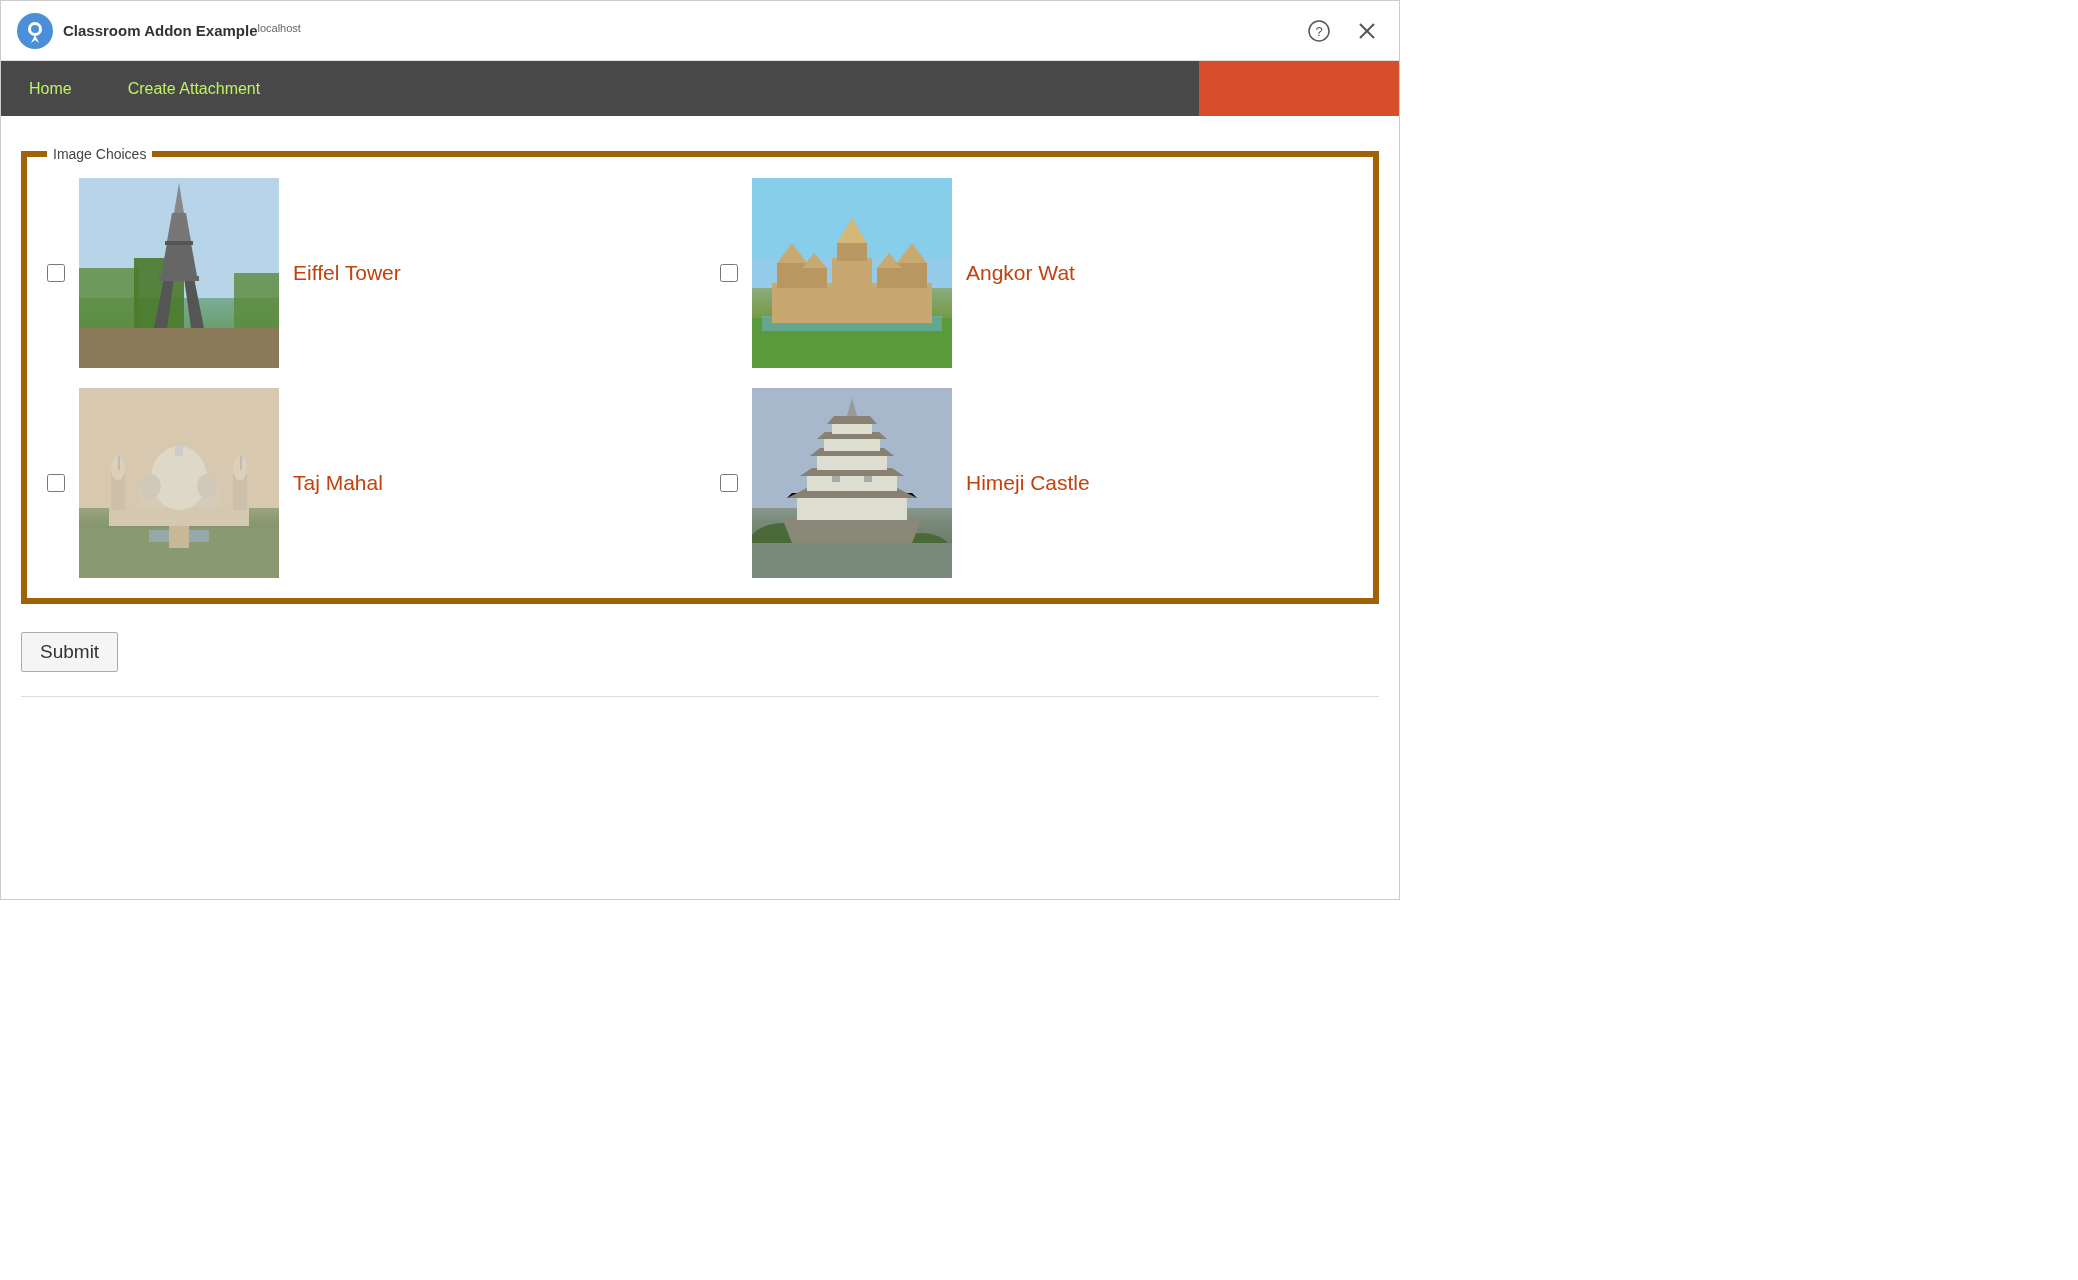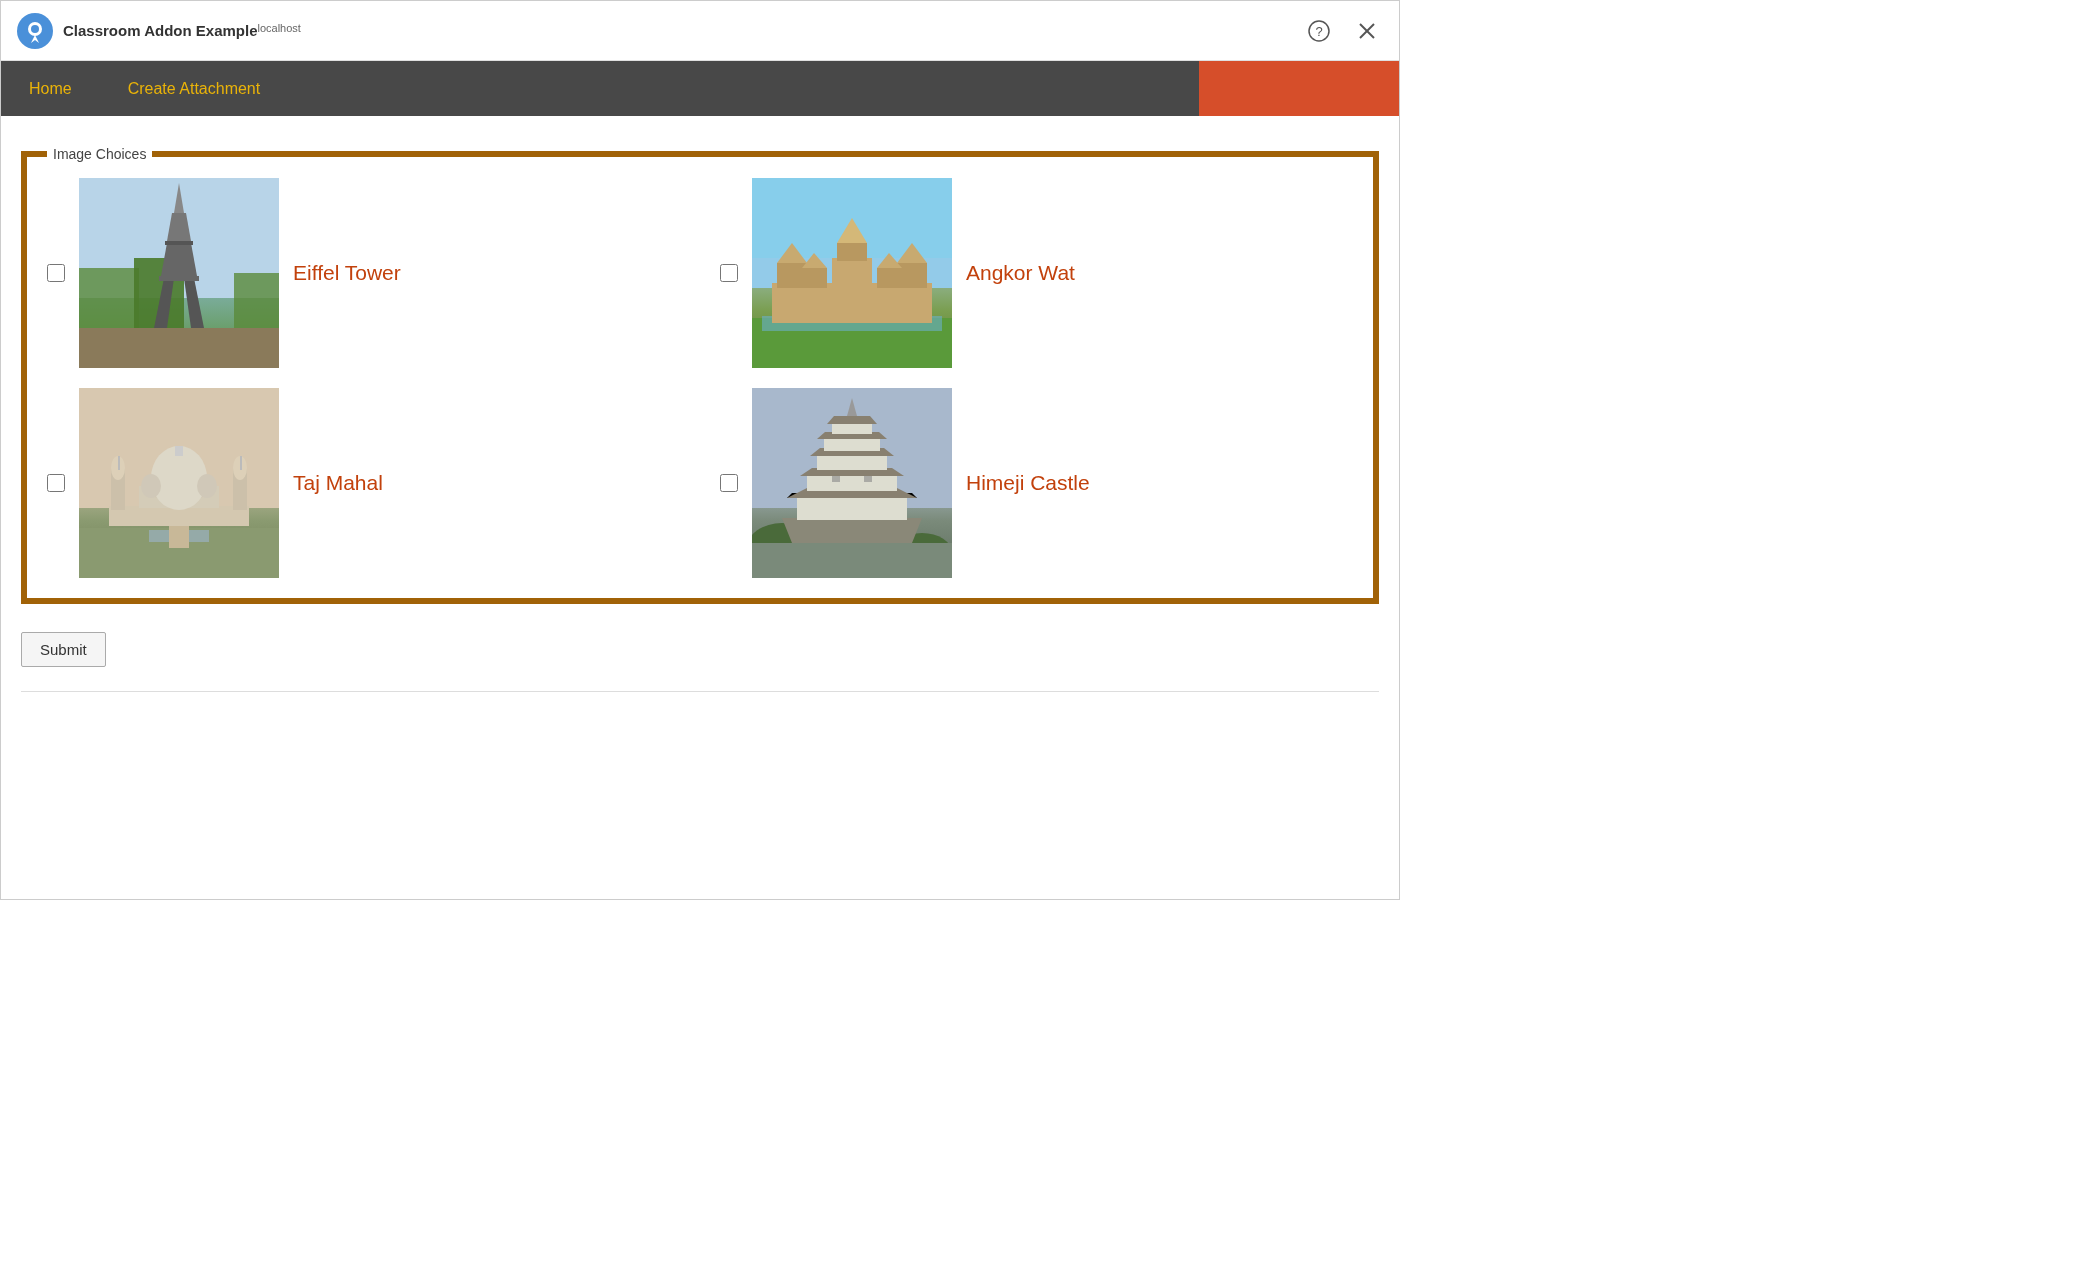--- a/index.html
+++ b/index.html
@@ -66,21 +66,21 @@
     .nav-bar {
       display: flex;
       align-items: stretch;
       background: #484848;
       height: 55px;
     }
     .nav-item {
       display: flex;
       align-items: center;
       padding: 16px 28px;
-      color: #eab308;
+      color: #bef264;
       font-size: 16px;
       cursor: pointer;
       text-decoration: none;
     }
     .nav-accent {
       margin-left: auto;
       background: #d64e2a;
       width: 200px;
       display: flex;
       align-items: center;
@@ -164,21 +164,21 @@
       background: linear-gradient(180deg, #a8b8c8 0%, #b8c8d8 40%, #7a8a7a 70%, #5a6a5a 100%);
       position: relative;
       overflow: hidden;
     }
 
     
     .submit-btn {
       border: 1px solid #aaa;
       background: #f5f5f5;
       padding: 8px 18px;
-      font-size: 15px;
+      font-size: 19px;
       cursor: pointer;
       color: #333;
       border-radius: 2px;
     }
 
     .bottom-divider {
       margin-top: 24px;
       border: none;
       border-top: 1px solid #ddd;
     }

